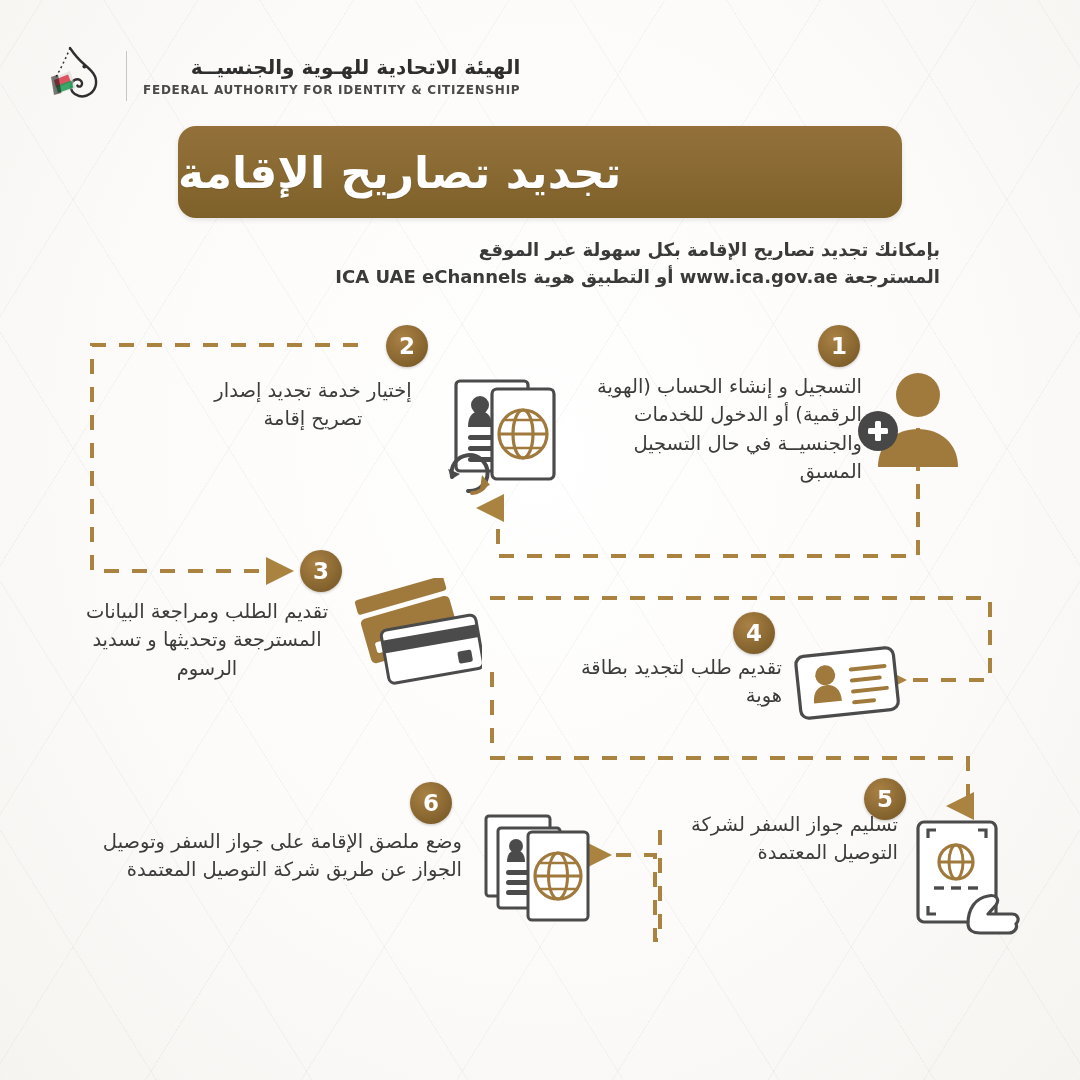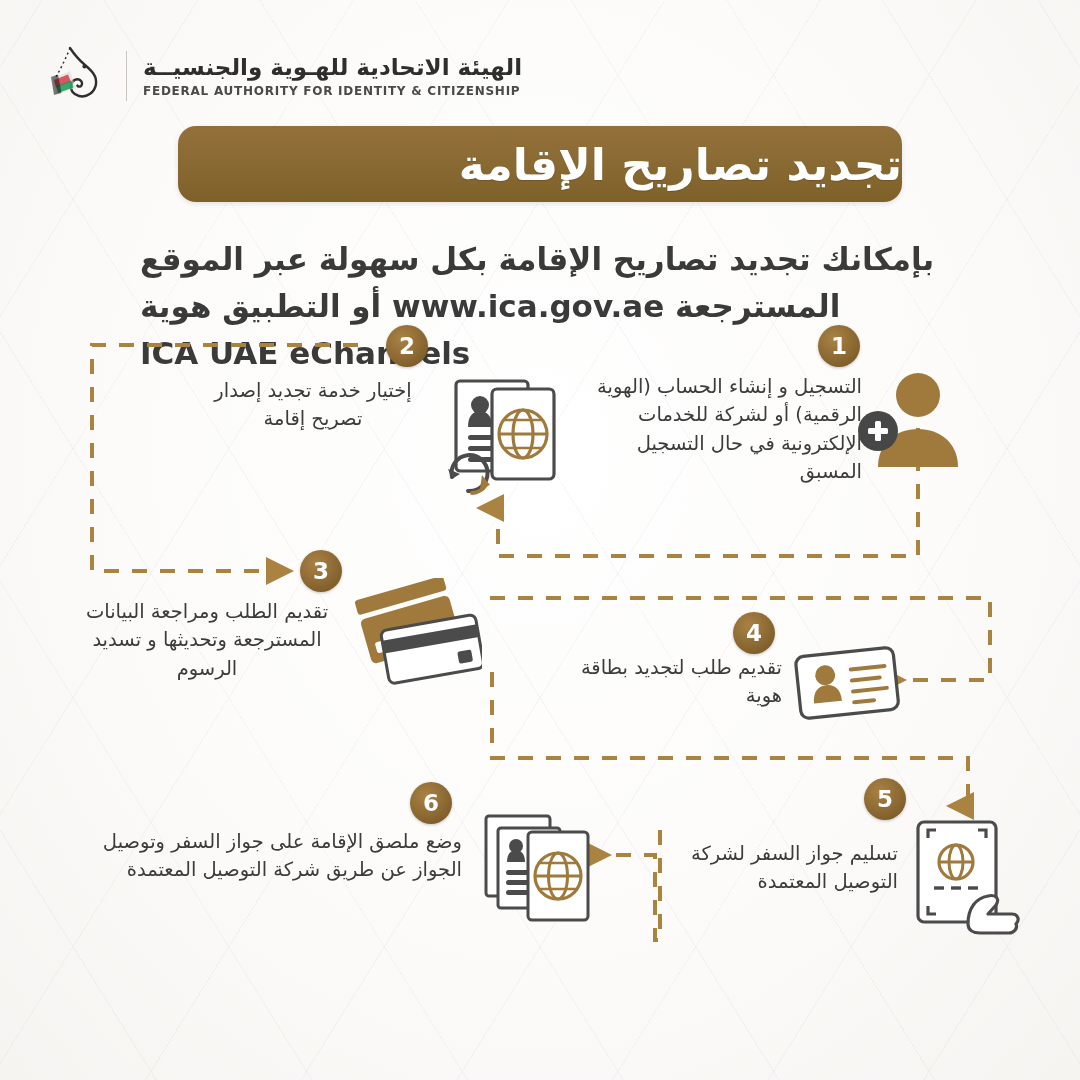--- a/index.html
+++ b/index.html
@@ -24,47 +24,47 @@
     background:radial-gradient(ellipse at 50% 42%, #ffffff 0%, #fcfbf9 55%, #f6f4f1 100%);
     z-index:-1;
   }
 
   
   .brand{position:absolute;left:40px;top:42px;display:flex;align-items:center;height:68px;}
   .brand-mark{width:72px;height:64px;position:relative;flex:none;}
   .brand-divider{width:1px;height:50px;background:#c9c6c2;margin:0 16px 0 14px;}
   .brand-text{display:flex;flex-direction:column;justify-content:center;}
   .brand-ar{
-    font-size:23px;color:#2e2e2e;font-weight:700;letter-spacing:.4px;direction:rtl;
+    font-size:20px;color:#2e2e2e;font-weight:700;letter-spacing:.4px;direction:rtl;
     line-height:1.15;white-space:nowrap;
   }
   .brand-en{
     font-size:12px;color:#4a4a4a;letter-spacing:.75px;margin-top:4px;white-space:nowrap;
     font-weight:600;
   }
 
   
   .title-banner{
-    position:absolute;left:178px;top:126px;width:724px;height:76px;
+    position:absolute;left:178px;top:126px;width:724px;height:92px;
     background:linear-gradient(180deg,#93703a 0%,#8a6a33 48%,#7e6029 100%);
     border-radius:18px;
-    display:flex;align-items:center;justify-content:flex-end;
+    display:flex;align-items:center;justify-content:flex-start;
     box-shadow:0 2px 5px rgba(0,0,0,0.10);
   }
   .title-text{
     color:#ffffff;font-size:44px;font-weight:700;direction:rtl;
     letter-spacing:0px;text-shadow:0 1px 1px rgba(0,0,0,.15);
     white-space:nowrap;
   }
 
   
   .subtitle{
     position:absolute;left:140px;top:236px;width:800px;
-    text-align:left;direction:rtl;color:#3a3a3a;
-    font-size:31px;font-weight:700;line-height:1.52;
+    text-align:right;direction:rtl;color:#3a3a3a;
+    font-size:18px;font-weight:700;line-height:1.52;
   }
   .subtitle .ltr{direction:ltr;unicode-bidi:embed;display:inline-block;}
 
   
   .flow-svg{position:absolute;left:0;top:0;width:1080px;height:1080px;pointer-events:none;}
 
   
   .step{position:absolute;}
   .badge{
     position:absolute;width:42px;height:42px;border-radius:50%;
@@ -148,21 +148,21 @@
 
     <path class="dash" d="M490,598 L990,598 L990,680 L885,680" marker-end="url(#ah-left)"></path>
 
     <path class="dash" d="M492,672 L492,758 L968,758 L968,806" marker-end="url(#ah-down)"></path>
 
     <path class="dash" d="M660,830 L660,940 L655,940 L655,855 L590,855" marker-end="url(#ah-left)"></path>
   </svg>
 
   <div class="step" style="left:560px;top:325px;width:420px;height:180px;">
     <div class="badge" style="left:258px;top:0px;">1</div>
-    <div class="step-text" style="left:10px;top:48px;width:292px;">التسجيل و إنشاء الحساب (الهوية الرقمية) أو لشركة للخدمات الإلكترونية في حال التسجيل المسبق</div>
+    <div class="step-text" style="left:10px;top:48px;width:292px;">التسجيل و إنشاء الحساب (الهوية الرقمية) أو الدخول للخدمات والجنسيــة في حال التسجيل المسبق</div>
     <div class="step-icon" style="left:290px;top:42px;">
       <svg width="112" height="110" viewBox="0 0 112 110">
         <circle cx="68" cy="28" r="22" fill="#a07a3c"></circle>
         <path d="M28,100 C28,76 46,62 68,62 C90,62 108,76 108,100 Z" fill="#a07a3c"></path>
         <circle cx="28" cy="64" r="20" fill="#474747"></circle>
         <rect x="25" y="54" width="6" height="20" rx="1.5" fill="#fff"></rect>
         <rect x="18" y="61" width="20" height="6" rx="1.5" fill="#fff"></rect>
       </svg>
     </div>
   </div>
@@ -224,21 +224,21 @@
           <rect x="58" y="37" width="32" height="4" rx="2" fill="#a07a3c"></rect>
           <rect x="58" y="48" width="38" height="4" rx="2" fill="#a07a3c"></rect>
           <rect x="58" y="59" width="24" height="4" rx="2" fill="#a07a3c"></rect>
         </g>
       </svg>
     </div>
   </div>
 
   <div class="step" style="left:650px;top:778px;width:390px;height:160px;">
     <div class="badge" style="left:214px;top:0px;">5</div>
-    <div class="step-text" style="left:8px;top:62px;width:240px;">تسليم جواز السفر لشركة التوصيل المعتمدة</div>
+    <div class="step-text" style="left:8px;top:33px;width:240px;">تسليم جواز السفر لشركة التوصيل المعتمدة</div>
     <div class="step-icon" style="left:258px;top:38px;">
       <svg width="118" height="120" viewBox="0 0 118 120">
         <rect x="10" y="6" width="78" height="100" rx="6" fill="#fff" stroke="#4b4b4b" stroke-width="3.2"></rect>
         <path d="M20,22 L20,14 L28,14" fill="none" stroke="#4b4b4b" stroke-width="3.2"></path>
         <path d="M70,14 L78,14 L78,22" fill="none" stroke="#4b4b4b" stroke-width="3.2"></path>
         <path d="M20,90 L20,98 L28,98" fill="none" stroke="#4b4b4b" stroke-width="3.2"></path>
         <path d="M70,98 L78,98 L78,90" fill="none" stroke="#4b4b4b" stroke-width="3.2"></path>
         <circle cx="48" cy="46" r="17" fill="none" stroke="#a07a3c" stroke-width="3.2"></circle>
         <ellipse cx="48" cy="46" rx="7" ry="17" fill="none" stroke="#a07a3c" stroke-width="3"></ellipse>
         <line x1="31" y1="46" x2="65" y2="46" stroke="#a07a3c" stroke-width="3"></line>

